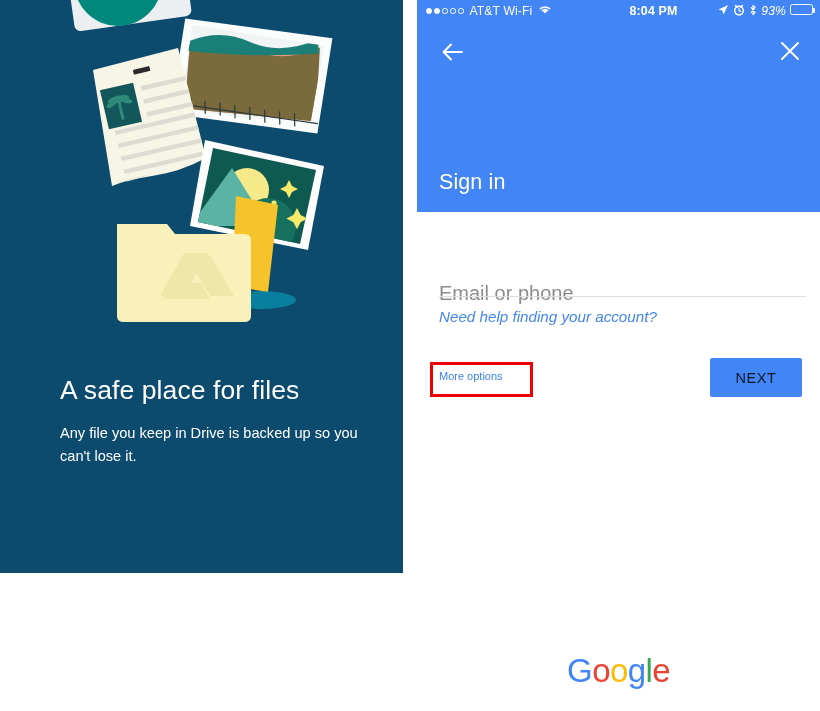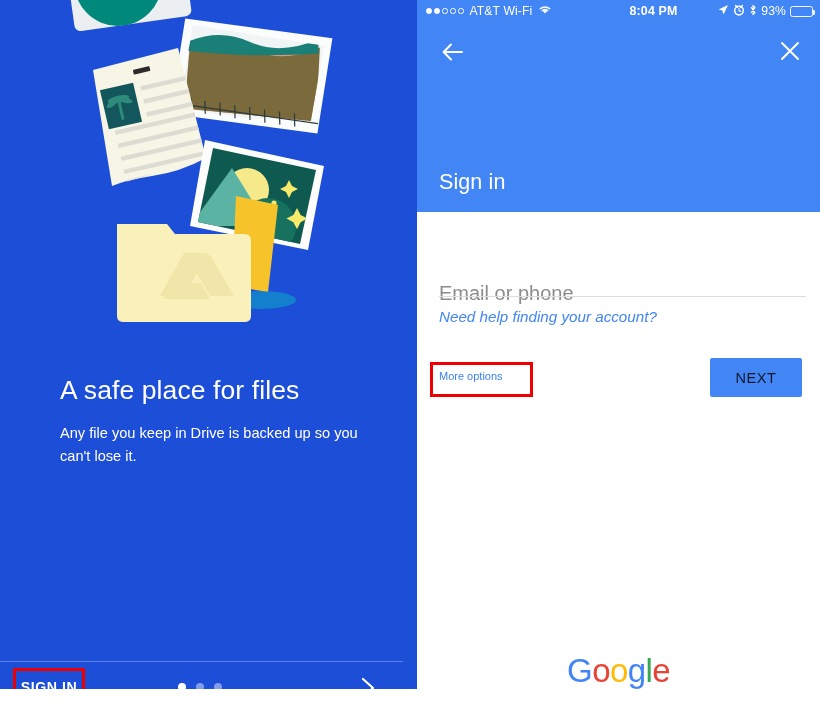--- a/index.html
+++ b/index.html
@@ -20,24 +20,23 @@
     height: 711px;
     background: #ffffff;
   }
 
   
   #left-panel {
     position: absolute;
     left: 0;
     top: 0;
     width: 403px;
-    height: 689px;
-    background: #1d4ed8;
+    height: 573px;
+    background: #0c4a6e;
     overflow: hidden;
-    padding-left: 16px;
   }
 
   
   #illustration {
     position: absolute;
     left: 0;
     top: 0;
     width: 403px;
     height: 345px;
   }
@@ -175,22 +174,22 @@
     text-align: center;
     font-size: 12.4px;
     font-weight: 700;
     letter-spacing: 0.2px;
     margin-left: 34px;
   }
   #sb-right {
     position: absolute;
     right: 7px;
     display: flex;
-    align-items: center;
     gap: 4px;
+    font-style: italic;
   }
   #sb-battery-pct { font-size: 12.2px; letter-spacing: 0.1px; }
   #battery-shell {
     width: 23px;
     height: 11px;
     border: 1px solid rgba(255,255,255,0.95);
     border-radius: 2.5px;
     box-sizing: border-box;
     position: relative;
     padding: 1px;

